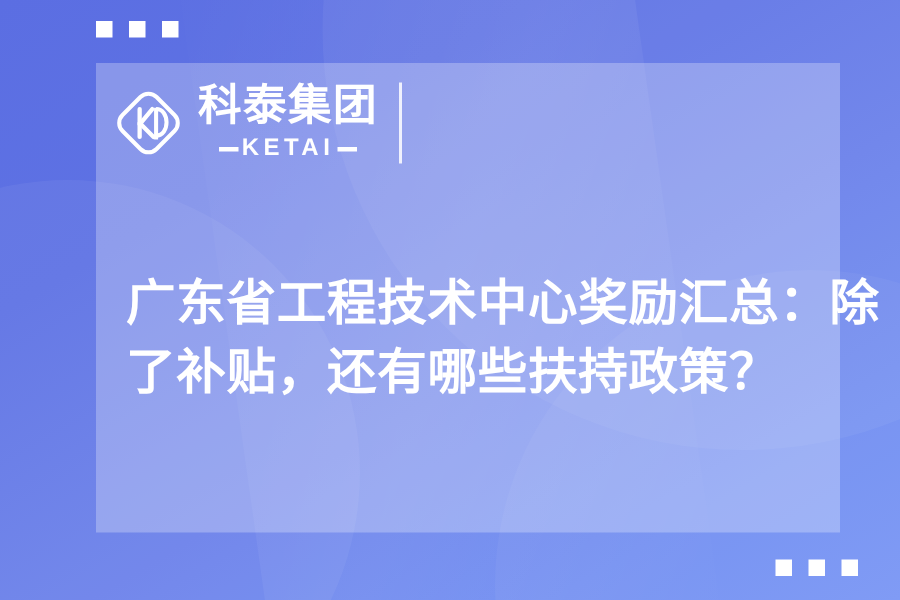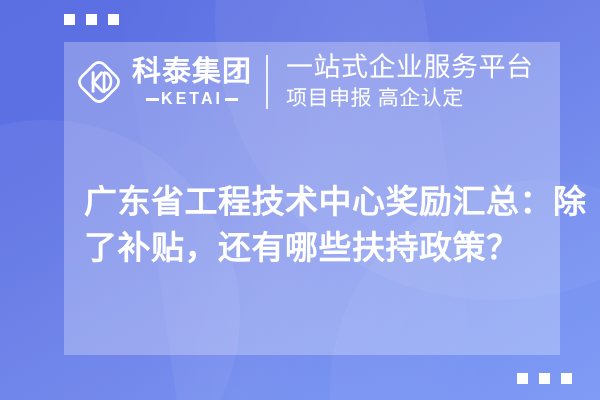--- a/index.html
+++ b/index.html
@@ -227,24 +227,20 @@
         <div class="brand-en-row">
           <span class="rule"></span>
           <span class="brand-en">KETAI</span>
           <span class="rule"></span>
         </div>
       </div>
     </div>
 
     <div class="divider"></div>
 
-    <div class="tagline">
-      <div class="tagline-main">一站式企业服务平台</div>
-      <div class="tagline-sub">项目申报 高企认定</div>
-    </div>
 
   </div>
 
   <h1 class="headline">广东省工程技术中心奖励汇总：除了补贴，还有哪些扶持政策？</h1>
 
   <div class="dots dots-br">
     <span class="sq"></span>
     <span class="sq"></span>
     <span class="sq"></span>
   </div>

